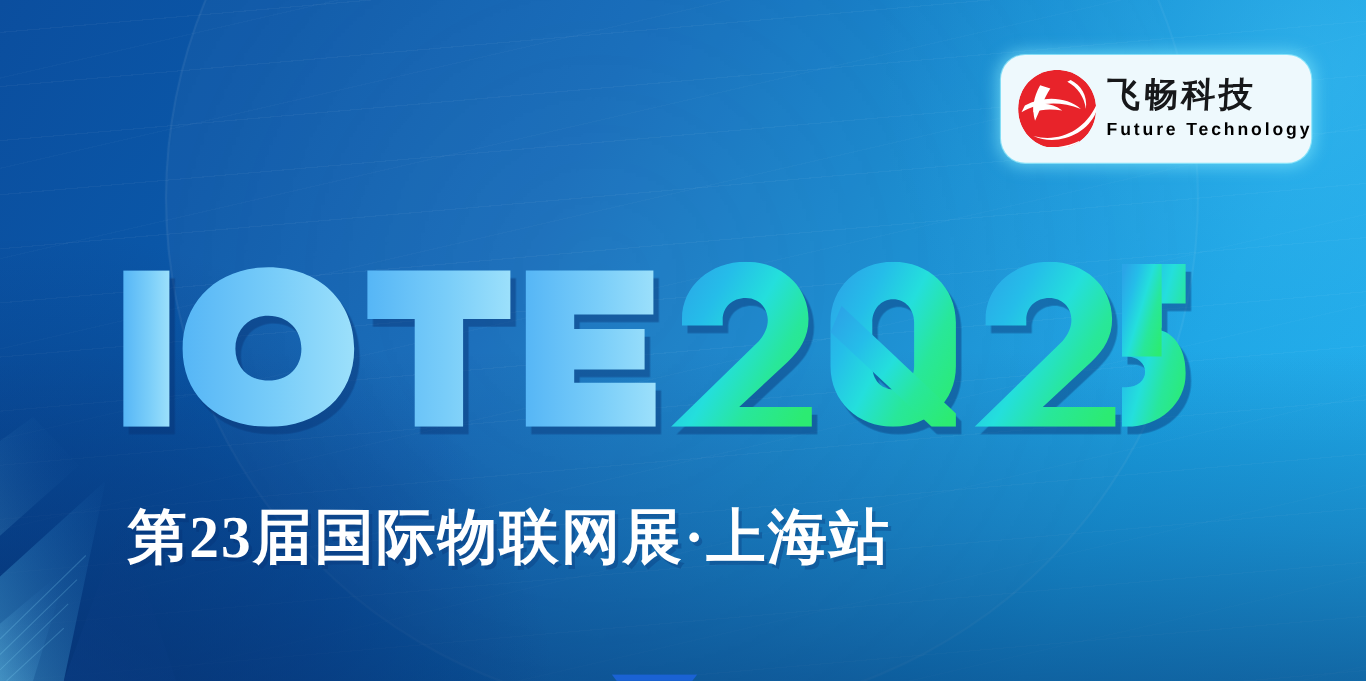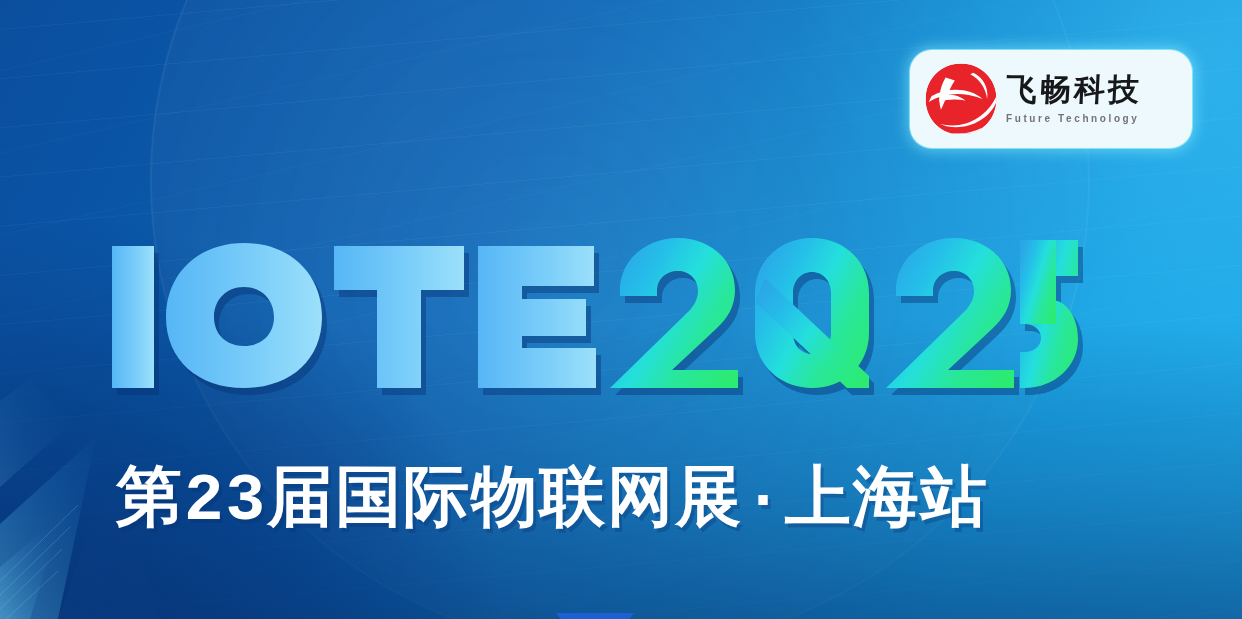--- a/index.html
+++ b/index.html
@@ -154,49 +154,49 @@
     font-size: 31px;
     font-weight: 700;
     color: #17181a;
     letter-spacing: 3px;
     font-family: "DejaVu Sans", "Liberation Sans", sans-serif;
     transform: skewX(-3deg);
     white-space: nowrap;
   }
   .logo-en {
     margin-top: 9px;
-    font-size: 10px;
+    font-size: 16px;
     font-weight: 600;
-    color: #737373;
+    color: #000000;
     letter-spacing: 2.6px;
     white-space: nowrap;
   }
 
   
   .headline {
     position: absolute;
     left: 112px;
     top: 238px;
     display: flex;
     align-items: flex-start;
     filter: drop-shadow(5px 7px 0 rgba(6,48,112,0.42));
   }
   .wordmark-svg { display: block; }
 
   
   .subtitle {
     position: absolute;
     left: 116px;
     top: 452px;
-    font-size: 66px;
+    font-size: 54px;
     font-weight: 700;
     color: #ffffff;
     letter-spacing: 2px;
     white-space: nowrap;
-    font-family: Liberation Mono, monospace;
+    font-family: Liberation Serif, serif;
     text-shadow: 3px 4px 0 rgba(6,48,112,0.30);
   }
 
   
   .bottom-bar {
     position: absolute;
     left: 556px;
     bottom: 0;
     width: 78px;
     height: 6px;

